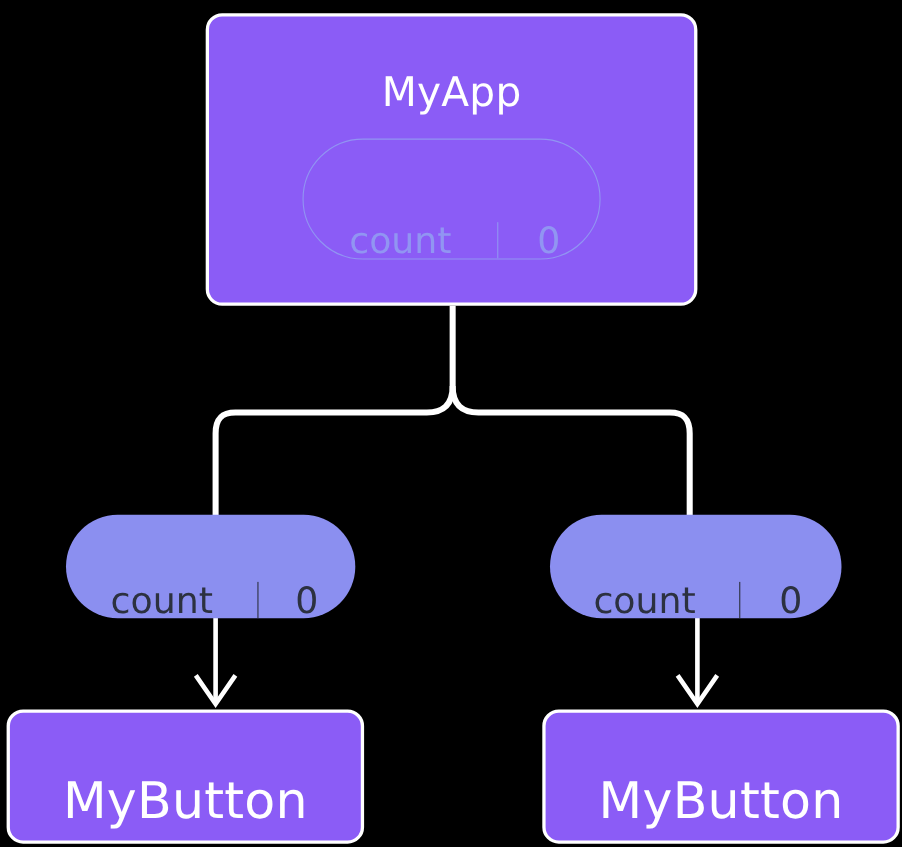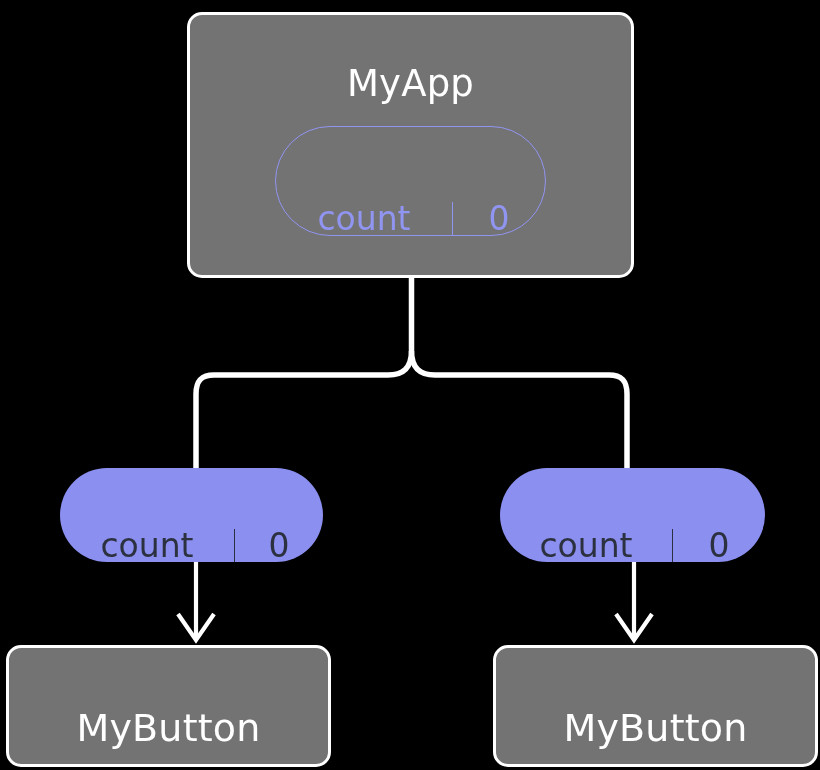--- a/index.html
+++ b/index.html
@@ -23,21 +23,21 @@
     left: 0;
     top: 0;
     width: 820px;
     height: 770px;
   }
 
   
   .card {
     position: absolute;
     box-sizing: border-box;
-    background: #737373;
+    background: #8b5cf6;
     border: 3px solid #ffffff;
     border-radius: 15px;
     display: flex;
     flex-direction: column;
     align-items: center;
   }
   .card-title {
     color: #ffffff;
     font-size: 37px;
     line-height: 1;
@@ -64,21 +64,21 @@
     width: 325px;
     height: 122px;
   }
   #leaf-card-right {
     left: 493px;
     top: 645px;
     width: 325px;
     height: 122px;
   }
   .leaf-card .card-title {
-    font-size: 38px;
+    font-size: 46px;
     margin-top: 44px;
   }
 
   
   .pill {
     position: absolute;
     box-sizing: border-box;
     display: flex;
     align-items: flex-end;
     border-radius: 999px;

